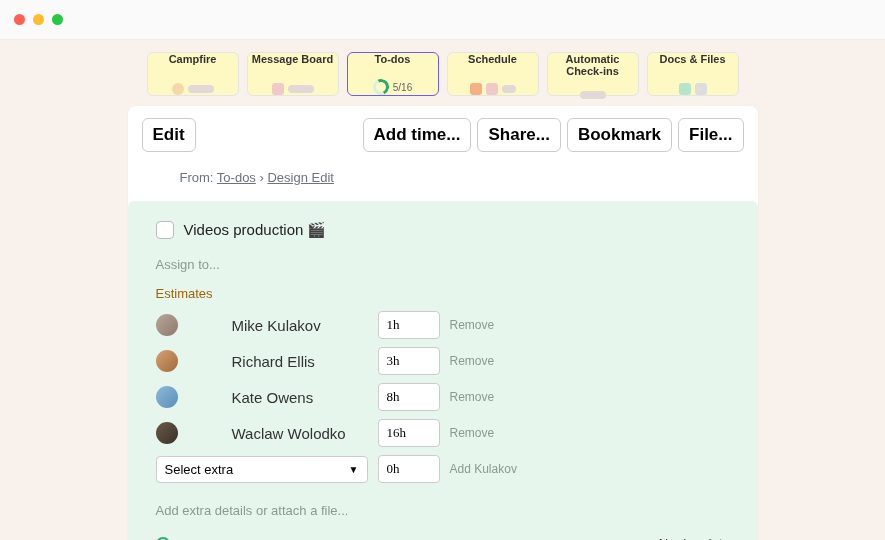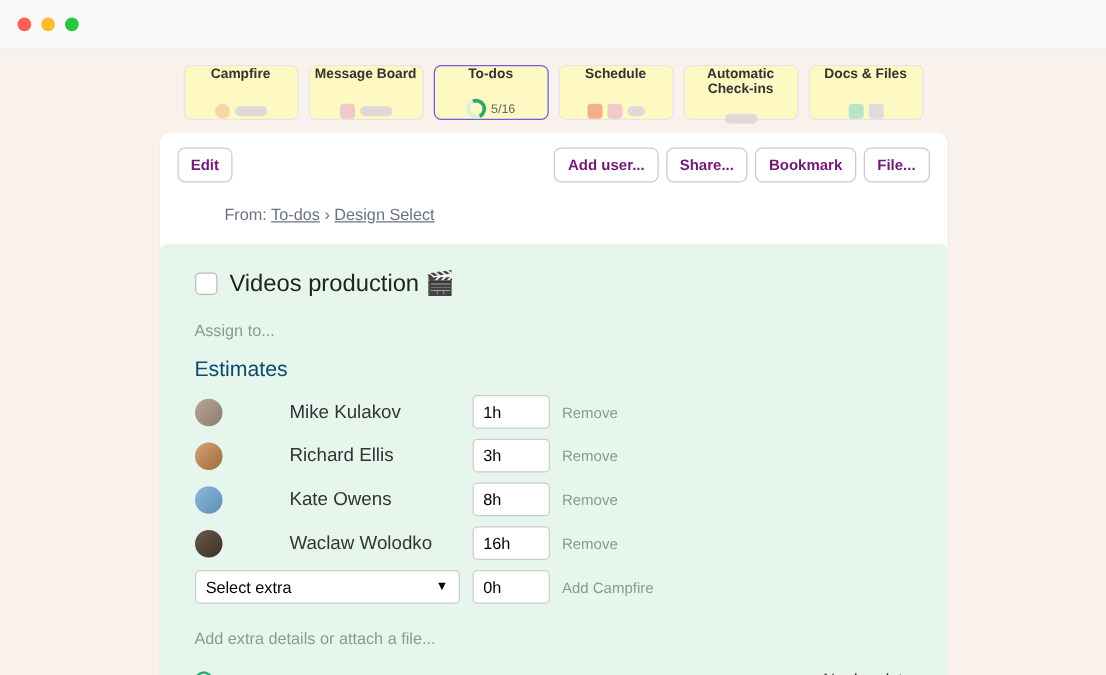--- a/index.html
+++ b/index.html
@@ -89,23 +89,23 @@
       display: flex;
       align-items: center;
       justify-content: space-between;
       margin-bottom: 18px;
     }
     .btn {
       background: #fff;
       border: 1px solid #ccc;
       border-radius: 6px;
       padding: 6px 10px;
-      font-size: 12px;
+      font-size: 17px;
       font-weight: 600;
-      color: #701a75;
+      color: #000000;
       cursor: pointer;
     }
     .btn-group { display: flex; gap: 6px; }
 
     .breadcrumb {
       font-size: 13px;
       color: #6b7280;
       margin-left: 38px;
       margin-bottom: 16px;
     }
@@ -128,32 +128,32 @@
       margin-bottom: 18px;
     }
     .checkbox {
       width: 18px; height: 18px;
       border: 1px solid #bbb;
       border-radius: 4px;
       background: #fff;
       cursor: pointer;
     }
     .todo-title {
-      font-size: 19px;
+      font-size: 15px;
       color: #222;
     }
 
     .field-label {
       font-size: 13px;
       color: #8a9a91;
       margin-bottom: 14px;
     }
     .section-h {
-      font-size: 17px;
-      color: #0c4a6e;
+      font-size: 13px;
+      color: #a16207;
       margin-bottom: 10px;
       font-weight: 500;
     }
 
     .estimate-row {
       display: flex;
       align-items: center;
       gap: 10px;
       margin-bottom: 8px;
     }
@@ -171,20 +171,21 @@
       width: 180px;
       padding-left: 44px;
     }
     .time-input {
       width: 62px;
       padding: 5px 8px;
       border: 1px solid #ccc;
       border-radius: 4px;
       font-size: 13px;
       background: #fff;
+      font-family: Liberation Serif, serif;
     }
     .link-action {
       font-size: 12px;
       color: #8a9a91;
       cursor: pointer;
     }
     .select-user {
       width: 180px;
       padding: 5px 8px;
       border: 1px solid #ccc;
@@ -284,32 +285,32 @@
       <span class="mini-icon green"></span>
       <span class="mini-icon grey"></span>
     </div>
   </div>
 </div>
 
 <div class="card">
   <div class="card-header">
     <button class="btn">Edit</button>
     <div class="btn-group">
-      <button class="btn">Add user...</button>
+      <button class="btn">Add time...</button>
       <button class="btn">Share...</button>
       <button class="btn">Bookmark</button>
       <button class="btn">File...</button>
     </div>
   </div>
 
   <div class="breadcrumb">
     <span>From:</span>
     <a>To-dos</a>
     <span>›</span>
-    <a>Design Select</a>
+    <a>Design Edit</a>
   </div>
 
   <div class="panel">
     <div class="todo-title-row">
       <span class="checkbox"></span>
       <span class="todo-title">Videos production 🎬</span>
     </div>
 
     <div class="field-label">Assign to...</div>
 
@@ -338,21 +339,21 @@
       <span class="person-name">Waclaw Wolodko</span>
       <input class="time-input" value="16h" style="">
       <span class="link-action">Remove</span>
     </div>
     <div class="estimate-row">
       <div class="select-user" style="width:212px;">
         <span>Select extra</span>
         <span class="chev">▼</span>
       </div>
       <input class="time-input" value="0h" style="">
-      <span class="link-action">Add Campfire</span>
+      <span class="link-action">Add Kulakov</span>
     </div>
 
     <div class="extra-details">Add extra details or attach a file...</div>
 
     <div class="radio-row">
       <span class="radio">
           <span class="dot"></span>
         </span>
       <span>No due date</span>
     </div>

